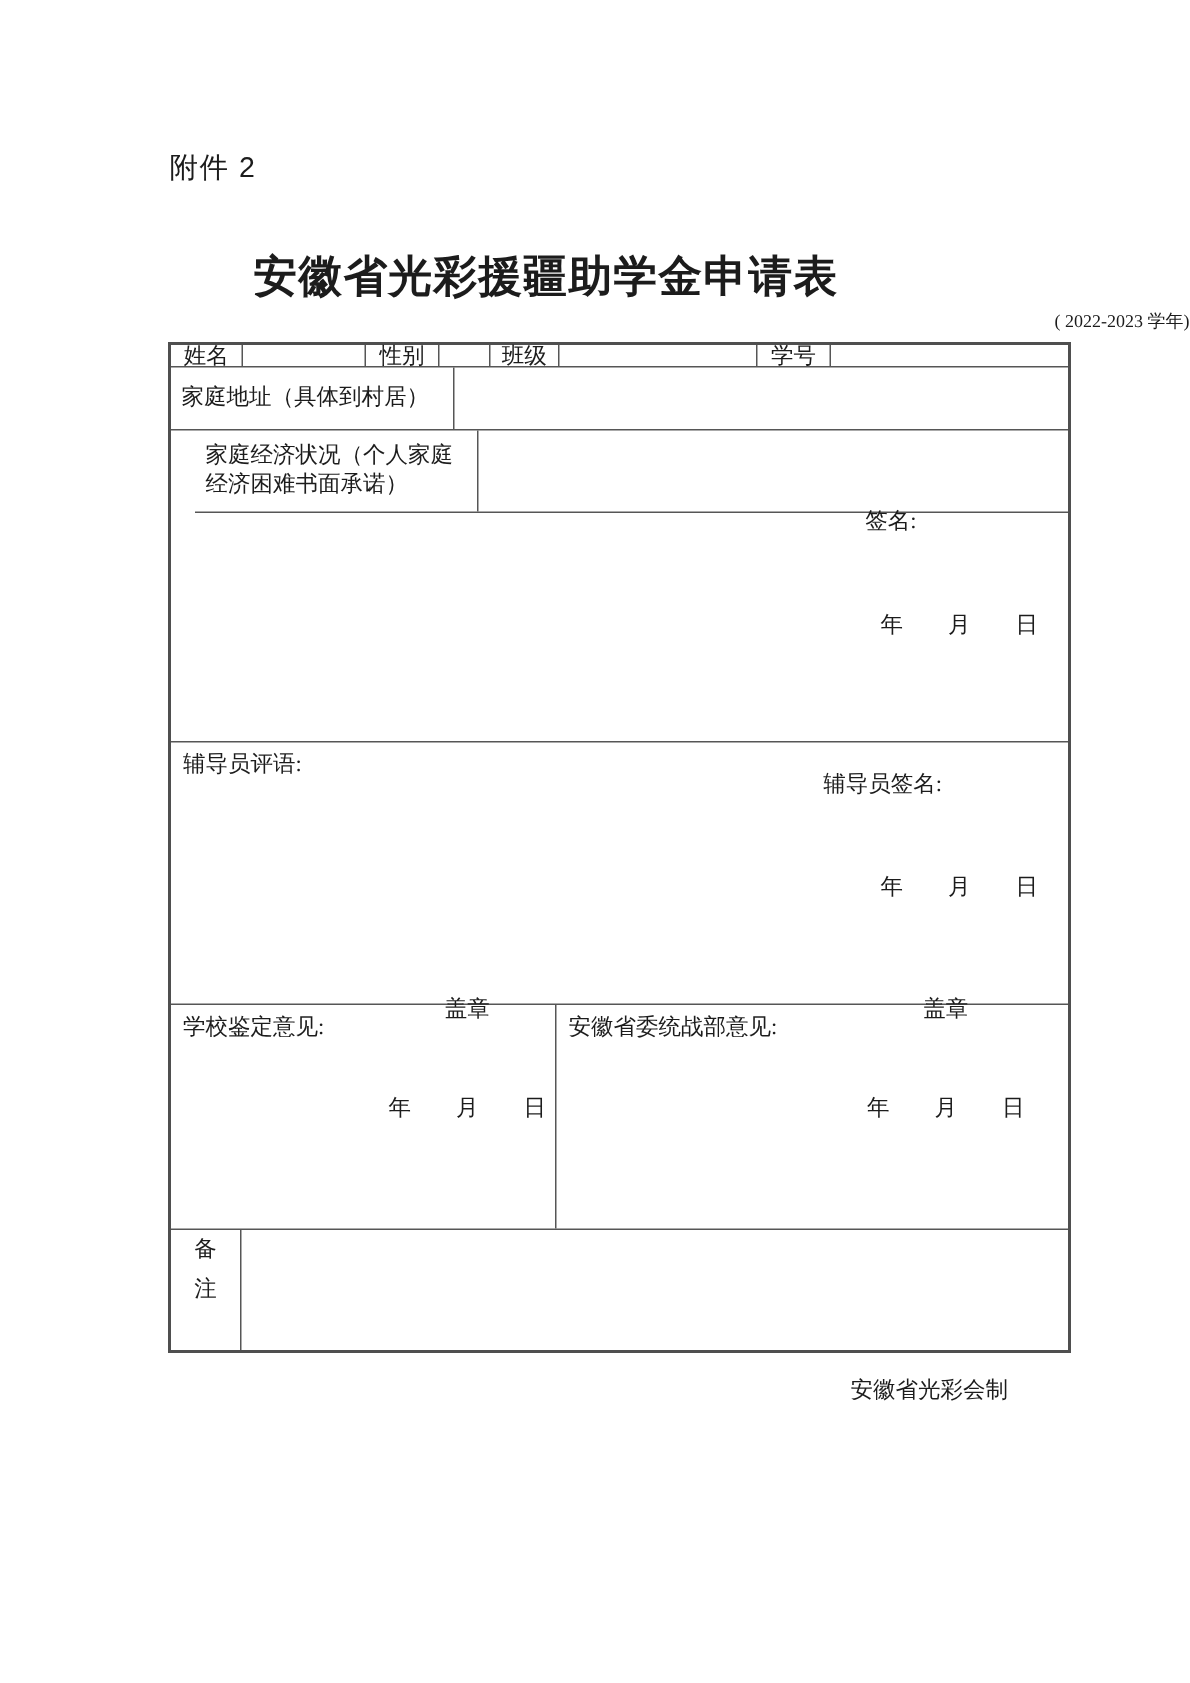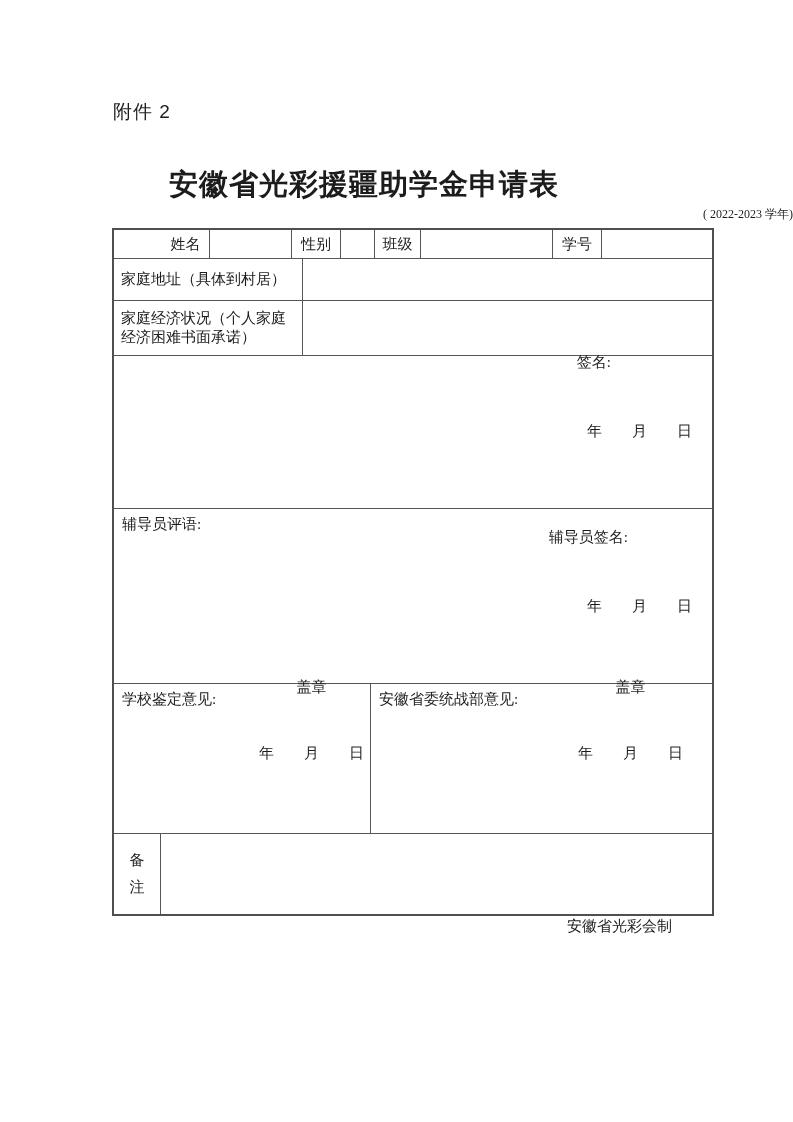--- a/index.html
+++ b/index.html
@@ -32,23 +32,23 @@
     position:absolute; left:112px; top:228px; width:602px;
     border:2px solid #4f4f4f;
     box-sizing:border-box;
     font-size:15px;
   }
   .row { display:flex; box-sizing:border-box; border-bottom:1px solid #565656; }
   .row:last-child { border-bottom:none; }
   .cell { box-sizing:border-box; border-right:1px solid #565656; }
   .cell:last-child { border-right:none; }
 
-  .r1 { height:29px;padding-left:48px; }
+  .r1 { height:15px; }
   .r2 { height:42px; }
-  .r3 { height:55px; }
+  .r3 { height:55px;margin-left:16px; }
   .r4 { height:153px; position:relative; }
   .r5 { height:175px; position:relative; }
   .r6 { height:150px; }
   .r7 { height:80px; }
 
   .lab { display:flex; align-items:center; justify-content:center; }
   .w-name  { flex:0 0 48px; }
   .w-namev { flex:0 0 82px; }
   .w-sex   { flex:0 0 49px; }
   .w-sexv  { flex:0 0 34px; }
@@ -73,21 +73,21 @@
 
   .half-left  { flex:0 0 257px; position:relative; }
   .half-right { flex:1 1 auto; position:relative; }
   .seal-block {
     position:absolute; bottom:25px;
     text-align:center; line-height:22px; white-space:pre;
   }
   .seal-block.school { right:6px; }
   .seal-block.dept   { right:29px; }
 
-  .remark-label { flex:0 0 47px; display:flex; align-items:center; justify-content:center; }
+  .remark-label { flex:0 0 47px; display:flex; align-items:flex-start; justify-content:center; }
   .remark-label span { display:inline-block; width:1em; word-break:break-all; line-height:1.8; text-align:center; }
 
   .footer-note {
     position:absolute; left:112px; top:917px; width:602px;
     box-sizing:border-box; text-align:right; padding-right:42px;
     font-size:15px;
   }
 </style>
 </head>
 <body>

